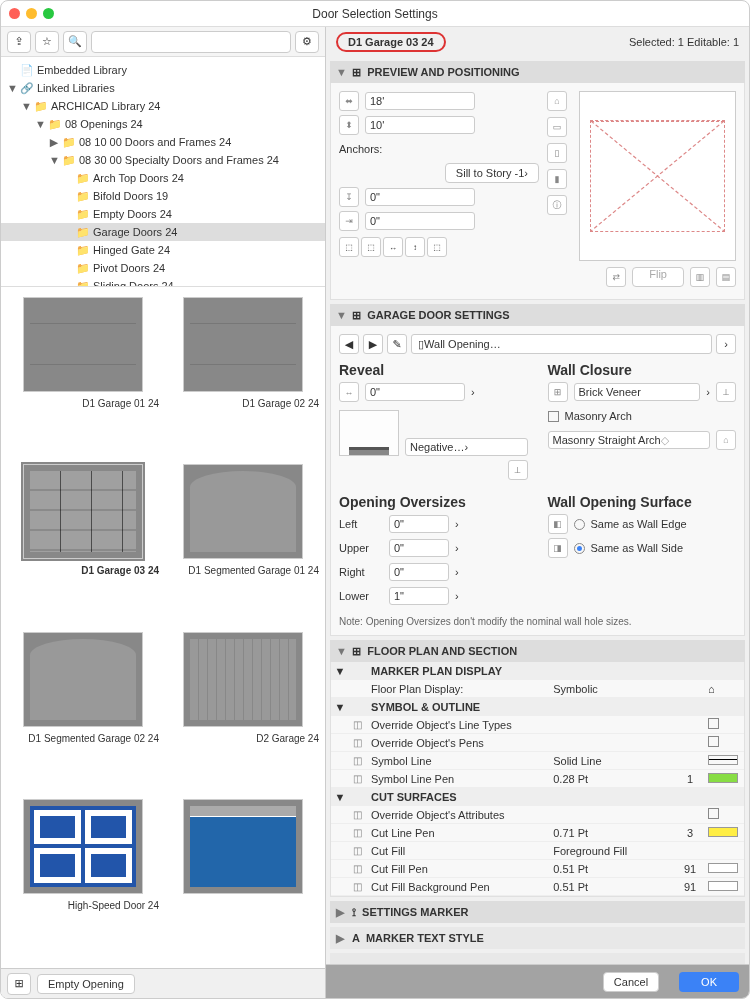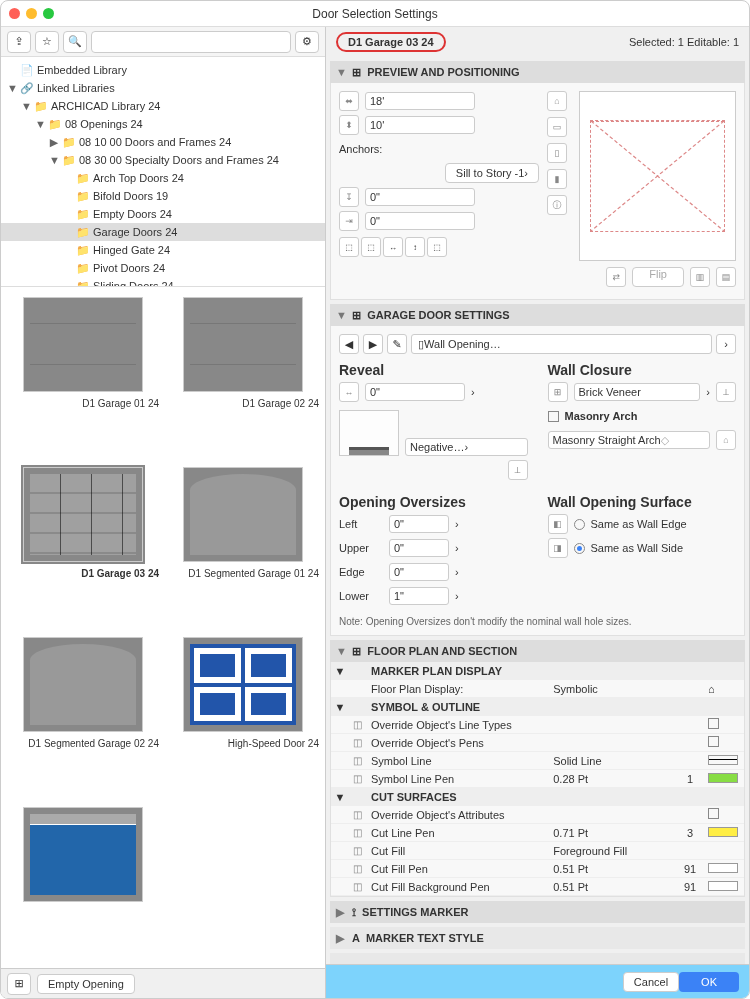--- a/index.html
+++ b/index.html
@@ -66,21 +66,21 @@
 .c2{width:14px;font-size:10px;color:#888}
 .c3{flex:1.5}
 .c4{flex:1}
 .c5{width:28px;text-align:center}
 .c6{width:36px}
 .swatch{display:inline-block;width:30px;height:10px;border:1px solid #999}
 .sw-line{background:linear-gradient(#000,#000) center/100% 1px no-repeat}
 .sw-green{background:#8d4}
 .sw-yellow{background:#fe4}
 .sw-white{background:#fff}
-.footer{height:34px;display:flex;align-items:center;justify-content:flex-end;gap:0;padding:0 10px;border-top:1px solid #ccc;background:#7dd3fc}
+.footer{height:34px;display:flex;align-items:center;justify-content:flex-end;gap:20px;padding:0 10px;border-top:1px solid #ccc;background:#a3a3a3}
 .okbtn{background:#3b82f6;color:#fff;border:none;height:20px;padding:0 22px;border-radius:4px}
 .checkbox{width:11px;height:11px;border:1px solid #888;display:inline-block}
 .radio{width:11px;height:11px;border:1px solid #888;border-radius:50%;display:inline-block;position:relative}
 .radio.on::after{content:"";position:absolute;inset:2px;background:#3b82f6;border-radius:50%}
 
 .door{position:absolute;inset:6px;background:#999}
 .panel4{background:linear-gradient(#888 0 24%,#777 24% 25%,#888 25% 49%,#777 49% 50%,#888 50% 74%,#777 74% 75%,#888 75% 100%)}
 .panelgr{background:repeating-linear-gradient(to bottom,#a0a0a0 0 18px,#8a8a8a 18px 20px),repeating-linear-gradient(to right,transparent 0 30px,#777 30px 31px);background-blend-mode:multiply}
 .seg{border-radius:50% 50% 0 0 / 20% 20% 0 0}
 .vert{background:repeating-linear-gradient(to right,#999 0 8px,#888 8px 9px)}
@@ -205,20 +205,26 @@
           <div class="lbl">D1 Segmented Garage 01 24</div>
         </div>
         <div class="gitem">
           <div class="thumb">
             <div class="door seg"></div>
           </div>
           <div class="lbl">D1 Segmented Garage 02 24</div>
         </div>
         <div class="gitem">
           <div class="thumb">
+            <div class="door vert"></div>
+          </div>
+          <div class="lbl">D2 Garage 24</div>
+        </div>
+        <div class="gitem">
+          <div class="thumb">
             <div class="door hs">
               <div></div>
               <div></div>
               <div></div>
               <div></div>
             </div>
           </div>
           <div class="lbl">High-Speed Door 24</div>
         </div>
         <div class="gitem">
@@ -343,21 +349,21 @@
               <div class="row">
                   <div class="ibox">⊞</div>
                   <div class="dropdown">
                     <span>Brick Veneer</span>
                   </div>
                   <span>›</span>
                   <div class="ibox">⟂</div>
                 </div>
               <div class="row">
                   <span class="checkbox"></span>
-                  <span style="font-weight:bold">Masonry Arch</span>
+                  <span style="font-weight:normal">Masonry Arch</span>
                 </div>
               <div class="row">
                   <div class="dropdown" style="color:#aaa"><span>Masonry Straight Arch</span> ◇</div>
                   <div class="ibox">⌂</div>
                 </div>
             </div>
           </div>
           <div class="halves" style="margin-top:10px">
             <div class="half">
               <h5>Opening Oversizes</h5>
@@ -365,21 +371,21 @@
                   <span style="width:44px">Left</span>
                   <input class="inp" value="0&quot;" style="">
                   <span>›</span>
                 </div>
               <div class="row">
                   <span style="width:44px">Upper</span>
                   <input class="inp" value="0&quot;" style="">
                   <span>›</span>
                 </div>
               <div class="row">
-                  <span style="width:44px">Edge</span>
+                  <span style="width:44px">Right</span>
                   <input class="inp" value="0&quot;" style="">
                   <span>›</span>
                 </div>
               <div class="row">
                   <span style="width:44px">Lower</span>
                   <input class="inp" value="1&quot;" style="">
                   <span>›</span>
                 </div>
             </div>
             <div class="half">

